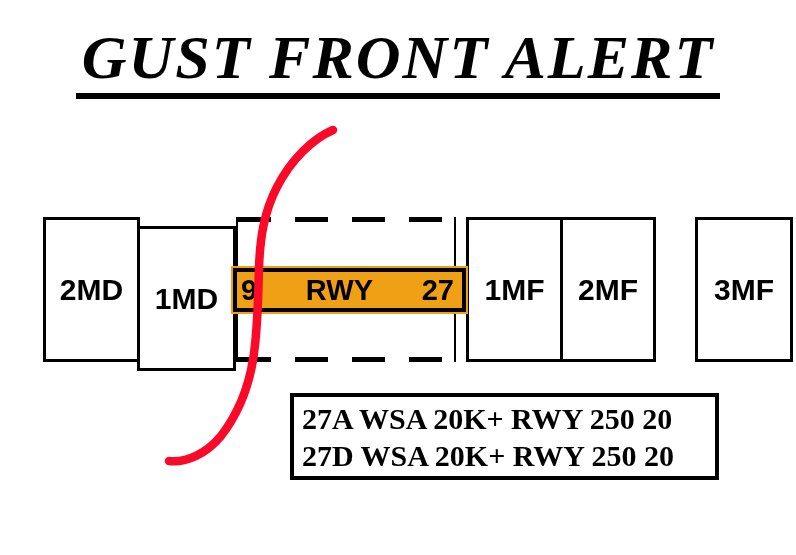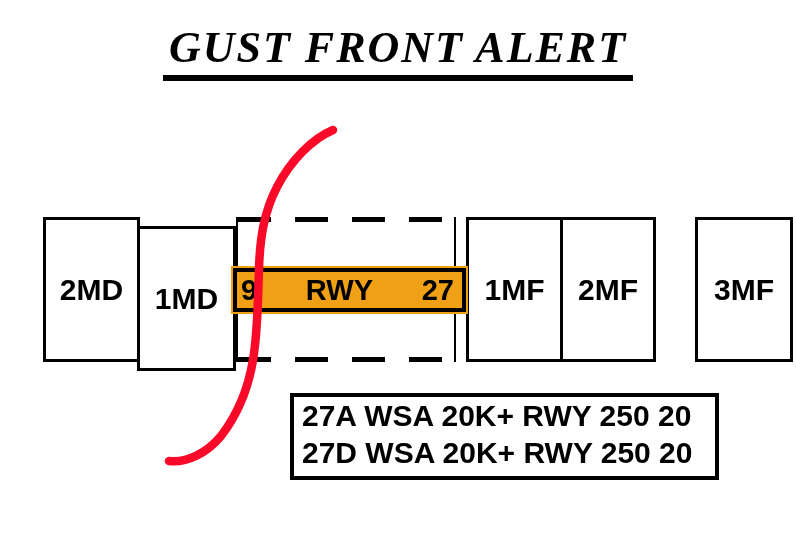--- a/index.html
+++ b/index.html
@@ -17,21 +17,21 @@
   
   .title {
     position: absolute;
     top: 26px;
     left: 0;
     width: 100%;
     text-align: center;
     font-family: "Liberation Serif", serif;
     font-style: italic;
     font-weight: bold;
-    font-size: 44px;
+    font-size: 62px;
     line-height: 1.0;
     letter-spacing: 2px;
     white-space: nowrap;
   }
   .title .underlined {
     display: inline-block;
     border-bottom: 6px solid #000;
     padding: 0 6px 5px 6px;
   }
 
@@ -102,26 +102,27 @@
   .alert-box {
     position: absolute;
     left: 290px;
     top: 393px;
     width: 429px;
     height: 87px;
     border: 4px solid #000;
     background: #fff;
     display: flex;
     flex-direction: column;
-    justify-content: flex-start;
+    justify-content: center;
     padding-left: 8px;
     font-weight: bold;
     font-size: 30px;
     line-height: 37px;
     white-space: nowrap;
+    font-family: Liberation Serif, serif;
   }
 
   
   .curve-overlay {
     position: absolute;
     left: 0; top: 0;
     width: 796px;
     height: 555px;
     z-index: 5;
     pointer-events: none;

